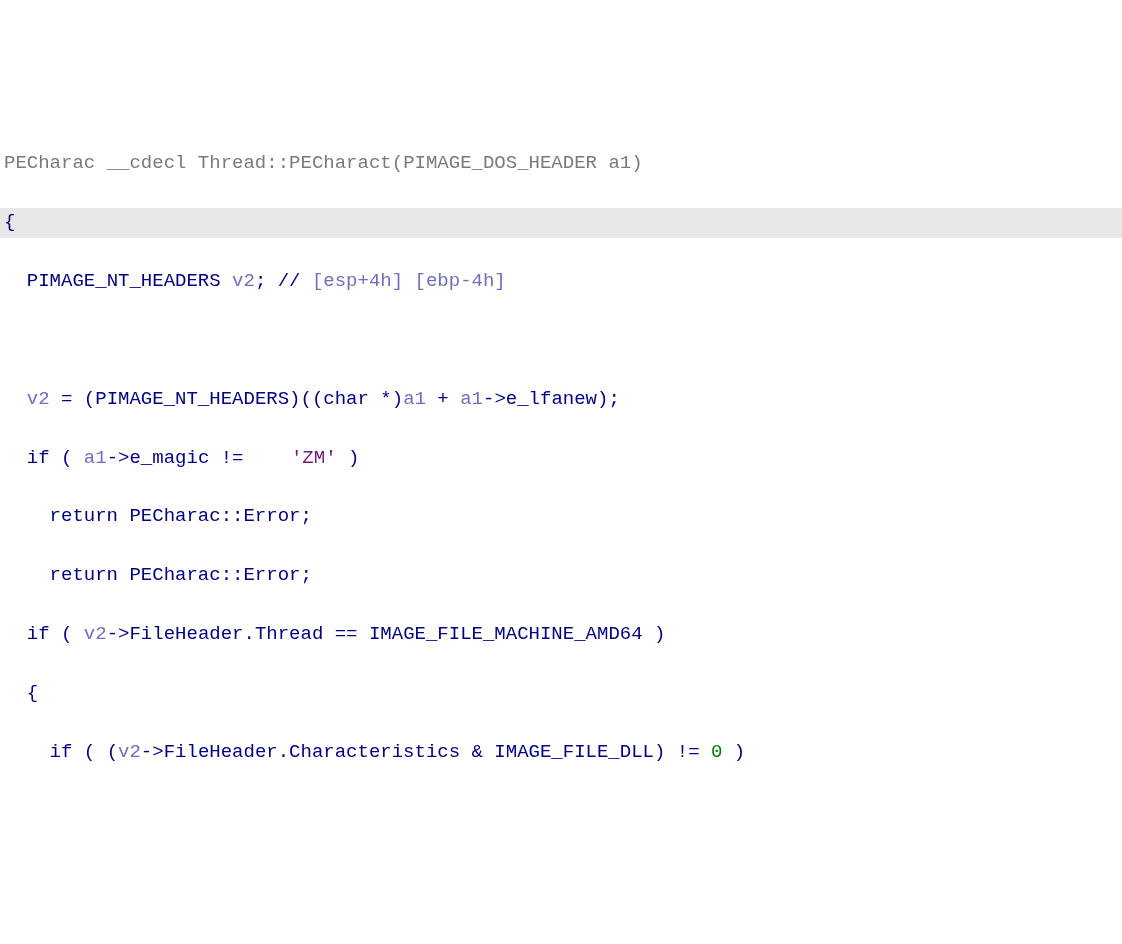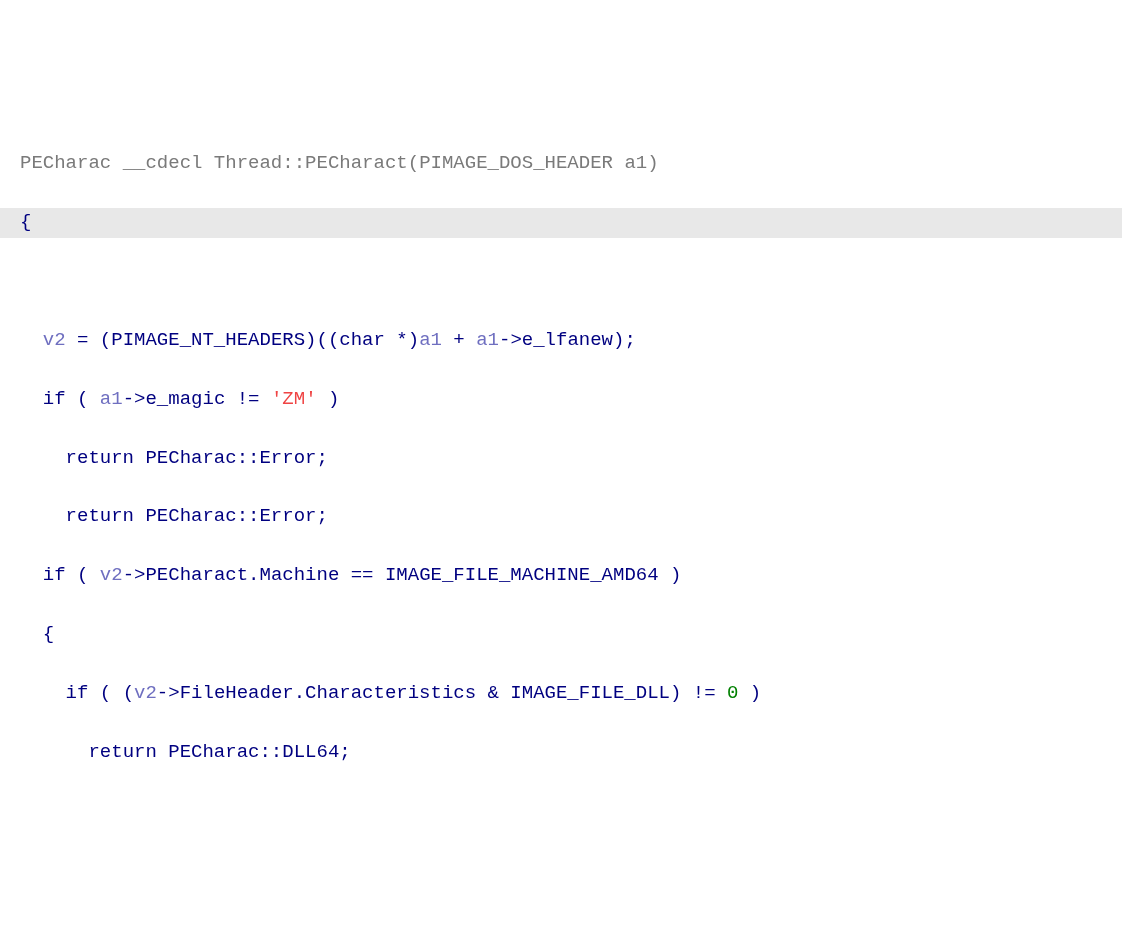--- a/index.html
+++ b/index.html
@@ -10,50 +10,50 @@
     line-height: 1.55;
     background: #ffffff;
     color: #000000;
     white-space: pre;
   }
   .code-view {
     padding: 2px 0 0 0;
   }
   .line {
     display: block;
-    padding-left: 20px;
+    padding-left: 4px;
   }
   .hl {
     background: #e8e8e8;
   }
   .gray   { color: #7a7a7a; }
   .navy   { color: #000080; }
   .kw     { color: #000080; }
   .var    { color: #6f6fc0; }
   .num    { color: #008000; }
-  .str    { color: #ef4444; }
+  .str    { color: #701a75; margin-left: 36px; }
   .reg    { color: #6f6fc0; }
 </style>
 </head>
 <body>
 
 
 
 <div class="code-view">
 <span class="line"><span class="gray">PECharac</span><span class="gray"> </span><span class="gray">__cdecl</span><span class="gray"> </span><span class="gray">Thread</span><span class="gray">::</span><span class="gray">PECharact</span><span class="gray">(</span><span class="gray">PIMAGE_DOS_HEADER</span><span class="gray"> </span><span class="gray">a1</span><span class="gray">)</span></span>
 <span class="line hl"><span class="navy">{</span></span>
+<span class="line">  <span class="navy">PIMAGE_NT_HEADERS</span> <span class="var">v2</span><span class="navy">;</span> <span class="navy">//</span> <span class="reg">[esp+4h]</span> <span class="reg">[ebp-4h]</span></span>
 <span class="line"> </span>
 <span class="line">  <span class="var">v2</span> <span class="navy">= (</span><span class="navy">PIMAGE_NT_HEADERS</span><span class="navy">)((</span><span class="navy">char</span> <span class="navy">*</span><span class="navy">)</span><span class="var">a1</span> <span class="navy">+</span> <span class="var">a1</span><span class="navy">-&gt;</span><span class="navy">e_lfanew</span><span class="navy">);</span></span>
 <span class="line">  <span class="kw">if</span> <span class="navy">( </span><span class="var">a1</span><span class="navy">-&gt;</span><span class="navy">e_magic</span> <span class="navy">!=</span> <span class="str">'ZM'</span> <span class="navy">)</span></span>
 <span class="line">    <span class="kw">return</span> <span class="navy">PECharac::Error</span><span class="navy">;</span></span>
 <span class="line">    <span class="kw">return</span> <span class="navy">PECharac::Error</span><span class="navy">;</span></span>
-<span class="line">  <span class="kw">if</span> <span class="navy">( </span><span class="var">v2</span><span class="navy">-&gt;</span><span class="navy">PECharact.Machine</span> <span class="navy">==</span> <span class="navy">IMAGE_FILE_MACHINE_AMD64</span> <span class="navy">)</span></span>
+<span class="line">  <span class="kw">if</span> <span class="navy">( </span><span class="var">v2</span><span class="navy">-&gt;</span><span class="navy">FileHeader.Thread</span> <span class="navy">==</span> <span class="navy">IMAGE_FILE_MACHINE_AMD64</span> <span class="navy">)</span></span>
 <span class="line">  <span class="navy">{</span></span>
 <span class="line">    <span class="kw">if</span> <span class="navy">( (</span><span class="var">v2</span><span class="navy">-&gt;</span><span class="navy">FileHeader.Characteristics</span> <span class="navy">&amp;</span> <span class="navy">IMAGE_FILE_DLL</span><span class="navy">) </span><span class="navy">!=</span> <span class="num">0</span> <span class="navy">)</span></span>
-<span class="line">      <span class="kw">return</span> <span class="navy">PECharac::DLL64</span><span class="navy">;</span></span>
 
 
 
 
 
 
 
 
 
 

